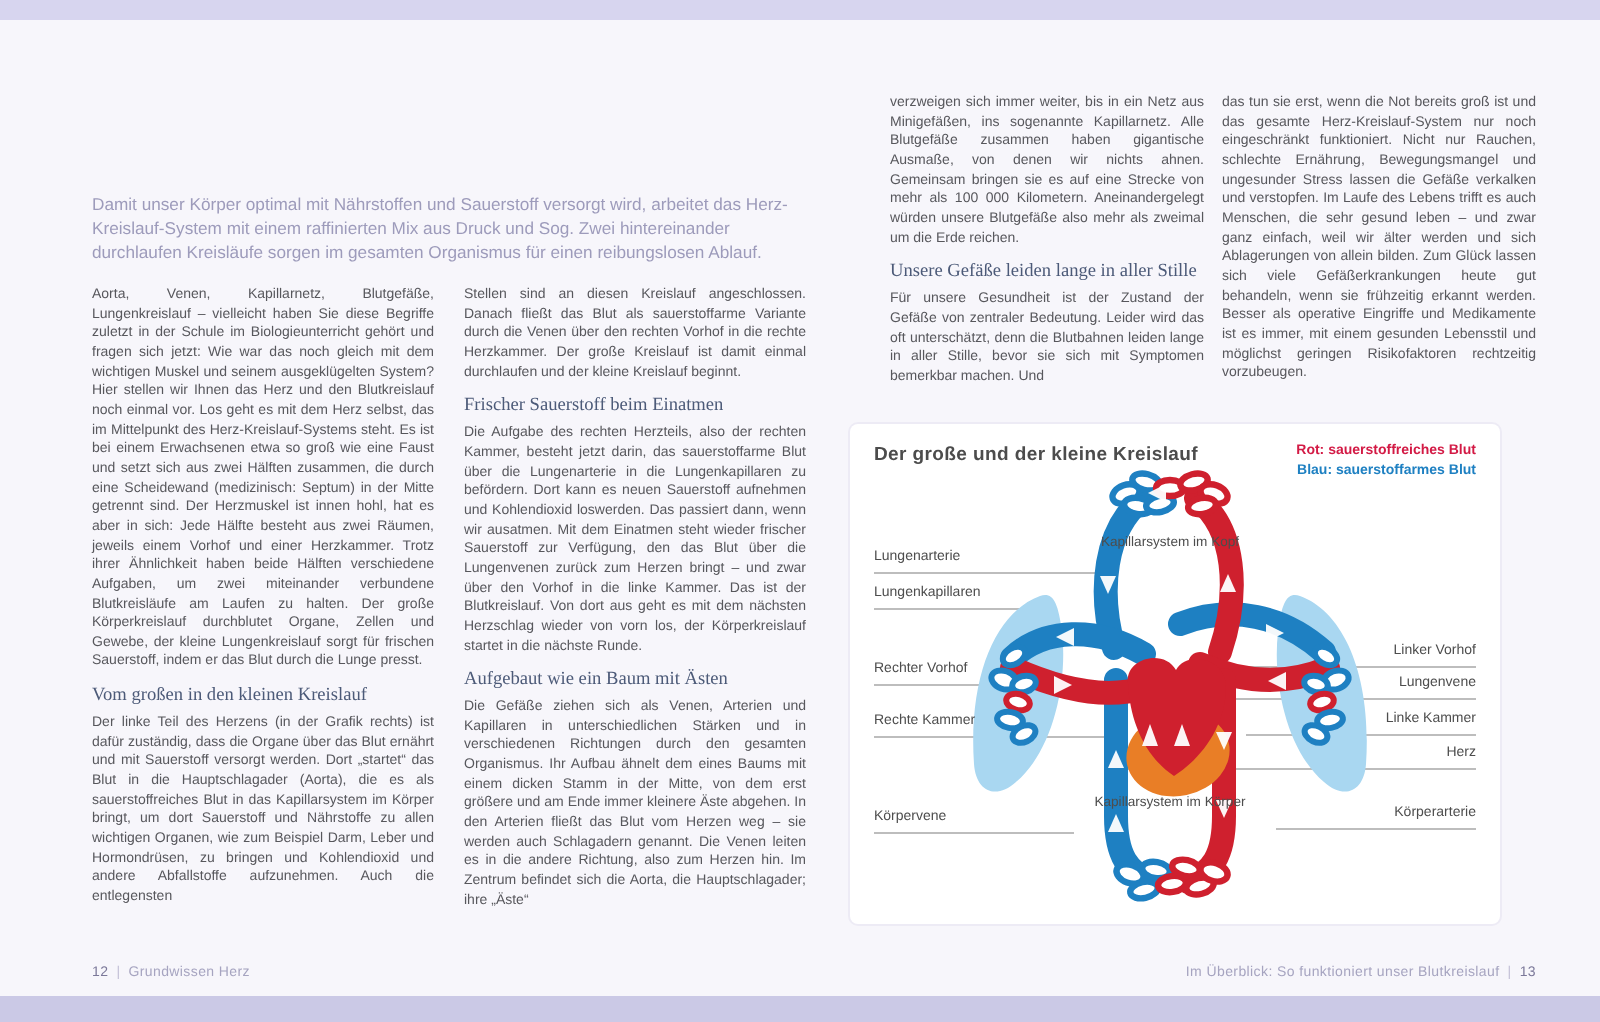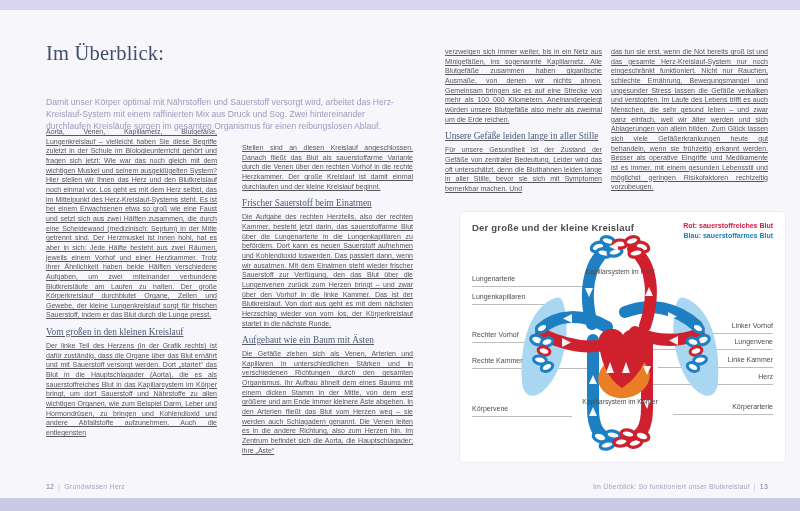--- a/index.html
+++ b/index.html
@@ -14,40 +14,40 @@
 
   .page-title{
     position:absolute;left:46px;top:40px;margin:0;width:370px;
     font-family:"Liberation Serif", serif;font-weight:400;
     font-size:20.5px;line-height:26px;color:#414e6b;letter-spacing:.2px;
   }
   .intro{
     position:absolute;left:46px;top:97px;width:352px;margin:0;
     font-size:8.6px;line-height:11.8px;color:#9d9bbb;
   }
-  .col{position:absolute;font-size:7px;line-height:9.65px;color:#57575c;text-align:justify;text-decoration:underline;}
+  .col{position:absolute;font-size:7px;line-height:9.65px;color:#57575c;text-align:justify;}
   .col p{margin:0;}
   .col h2{
     font-family:"Liberation Serif", serif;font-weight:400;
     font-size:9.3px;line-height:11px;color:#4c5a78;margin:7px 0 3px;
   }
-  #lp-col1{left:46px;top:127px;width:171px;}
-  #lp-col2{left:242px;top:143px;width:171px;}
+  #lp-col1{left:46px;top:143px;width:171px;}
+  #lp-col2{left:232px;top:143px;width:171px;}
   #rp-col1{left:445px;top:47px;width:157px;}
   #rp-col2{left:611px;top:47px;width:157px;}
 
   .footer{position:absolute;top:483px;font-size:7px;color:#a6a4c0;letter-spacing:.2px;}
   .footer .pagenum{color:#7b7899;}
   .footer .sep{margin:0 4px;color:#c2c0d6;}
   #footer-left{left:46px;}
   #footer-right{right:32px;text-align:right;}
 
   
   #diagram{
-    position:absolute;left:460px;top:212px;width:325px;height:250px;
+    position:absolute;left:425px;top:212px;width:325px;height:250px;
     background:#ffffff;border-radius:4px;box-shadow:0 0 0 1px #edebf5;
   }
   .dg-title{
     position:absolute;left:12px;top:10px;font-size:9.5px;font-weight:bold;
     color:#4c4c4c;letter-spacing:.2px;z-index:4;
   }
   .legend{position:absolute;right:12px;top:9px;text-align:right;font-size:7px;font-weight:bold;line-height:10px;z-index:4;}
   .legend-red{color:#d31a45;}
   .legend-blue{color:#1e80c2;}
 
@@ -61,21 +61,21 @@
   #circ-svg{position:absolute;left:35px;top:18px;z-index:2;}
 </style>
 </head>
 <body>
 
 <div class="band-top"></div>
 <div class="band-bottom"></div>
 
 <section>
   <h1 class="page-title">
-    <span>Im Überblick:</span><br>
+    <br>
   </h1>
   <p class="intro">Damit unser Körper optimal mit Nährstoffen und Sauerstoff versorgt wird, arbeitet das Herz-Kreislauf-System mit einem raffinierten Mix aus Druck und Sog. Zwei hintereinander durchlaufen Kreisläufe sorgen im gesamten Organismus für einen reibungslosen Ablauf.</p>
 
   <div class="col" id="lp-col1">
     <p>Aorta, Venen, Kapillarnetz, Blutgefäße, Lungenkreislauf – vielleicht haben Sie diese Begriffe zuletzt in der Schule im Biologieunterricht gehört und fragen sich jetzt: Wie war das noch gleich mit dem wichtigen Muskel und seinem ausgeklügelten System? Hier stellen wir Ihnen das Herz und den Blutkreislauf noch einmal vor. Los geht es mit dem Herz selbst, das im Mittelpunkt des Herz-Kreislauf-Systems steht. Es ist bei einem Erwachsenen etwa so groß wie eine Faust und setzt sich aus zwei Hälften zusammen, die durch eine Scheidewand (medizinisch: Septum) in der Mitte getrennt sind. Der Herzmuskel ist innen hohl, hat es aber in sich: Jede Hälfte besteht aus zwei Räumen, jeweils einem Vorhof und einer Herzkammer. Trotz ihrer Ähnlichkeit haben beide Hälften verschiedene Aufgaben, um zwei miteinander verbundene Blutkreisläufe am Laufen zu halten. Der große Körperkreislauf durchblutet Organe, Zellen und Gewebe, der kleine Lungenkreislauf sorgt für frischen Sauerstoff, indem er das Blut durch die Lunge presst.</p>
     <h2>Vom großen in den kleinen Kreislauf</h2>
     <p>Der linke Teil des Herzens (in der Grafik rechts) ist dafür zuständig, dass die Organe über das Blut ernährt und mit Sauerstoff versorgt werden. Dort „startet“ das Blut in die Hauptschlagader (Aorta), die es als sauerstoffreiches Blut in das Kapillarsystem im Körper bringt, um dort Sauerstoff und Nährstoffe zu allen wichtigen Organen, wie zum Beispiel Darm, Leber und Hormondrüsen, zu bringen und Kohlendioxid und andere Abfallstoffe aufzunehmen. Auch die entlegensten</p>
   </div>
   <div class="col" id="lp-col2">
     <p>Stellen sind an diesen Kreislauf angeschlossen. Danach fließt das Blut als sauerstoffarme Variante durch die Venen über den rechten Vorhof in die rechte Herzkammer. Der große Kreislauf ist damit einmal durchlaufen und der kleine Kreislauf beginnt.</p>

